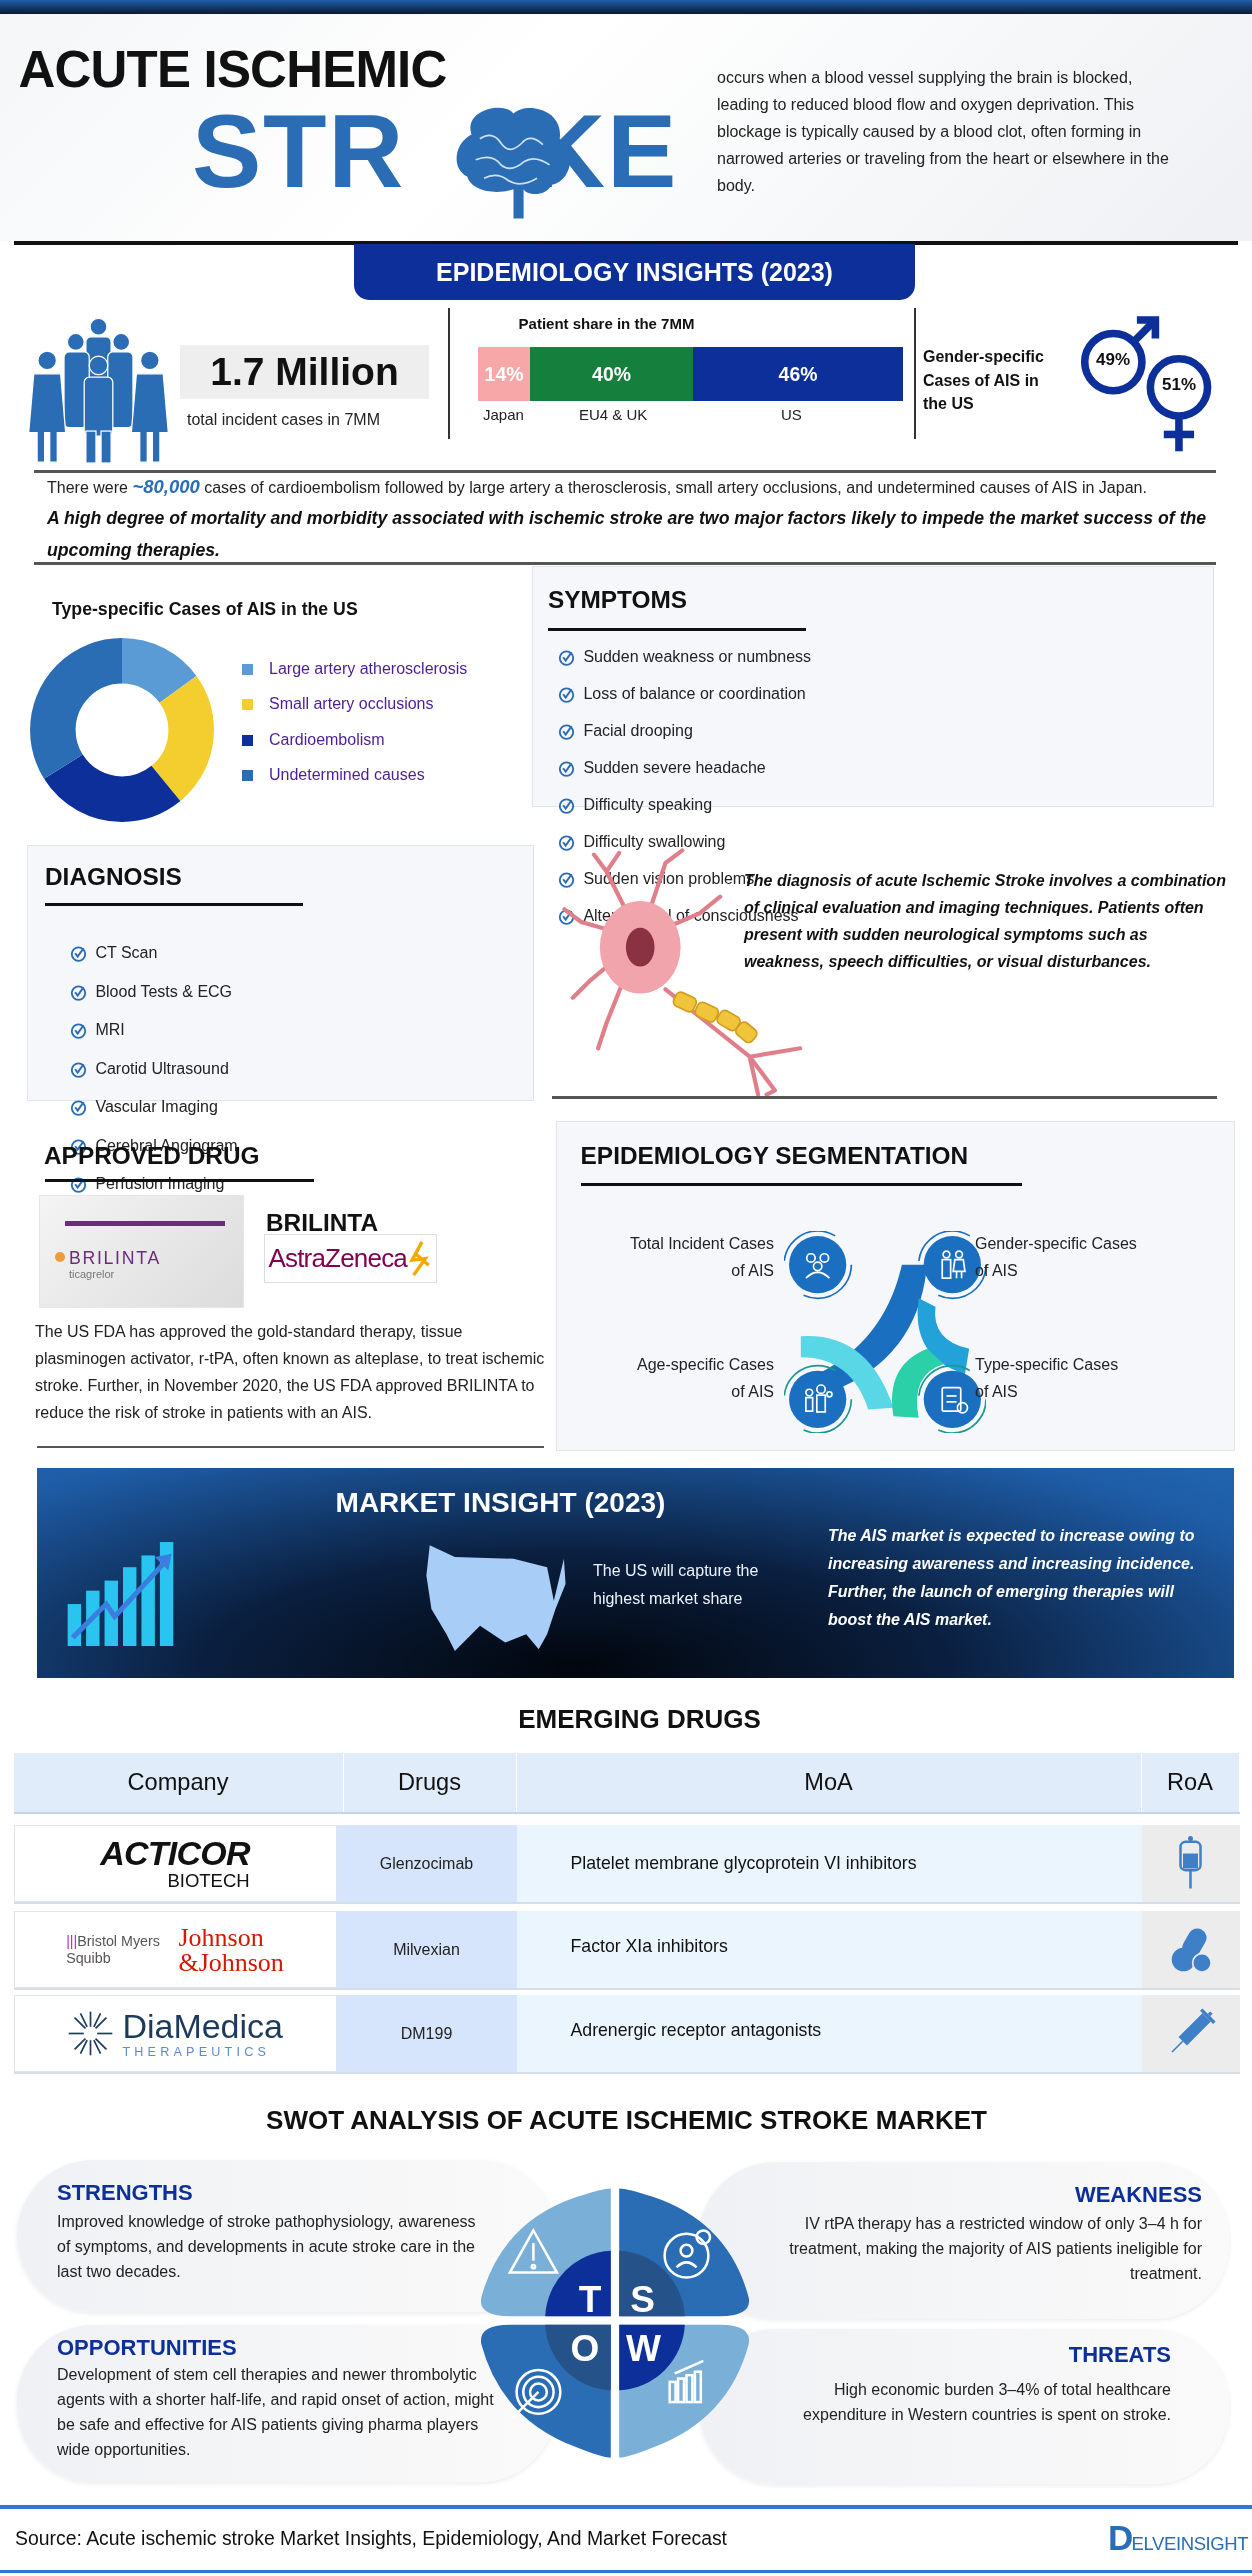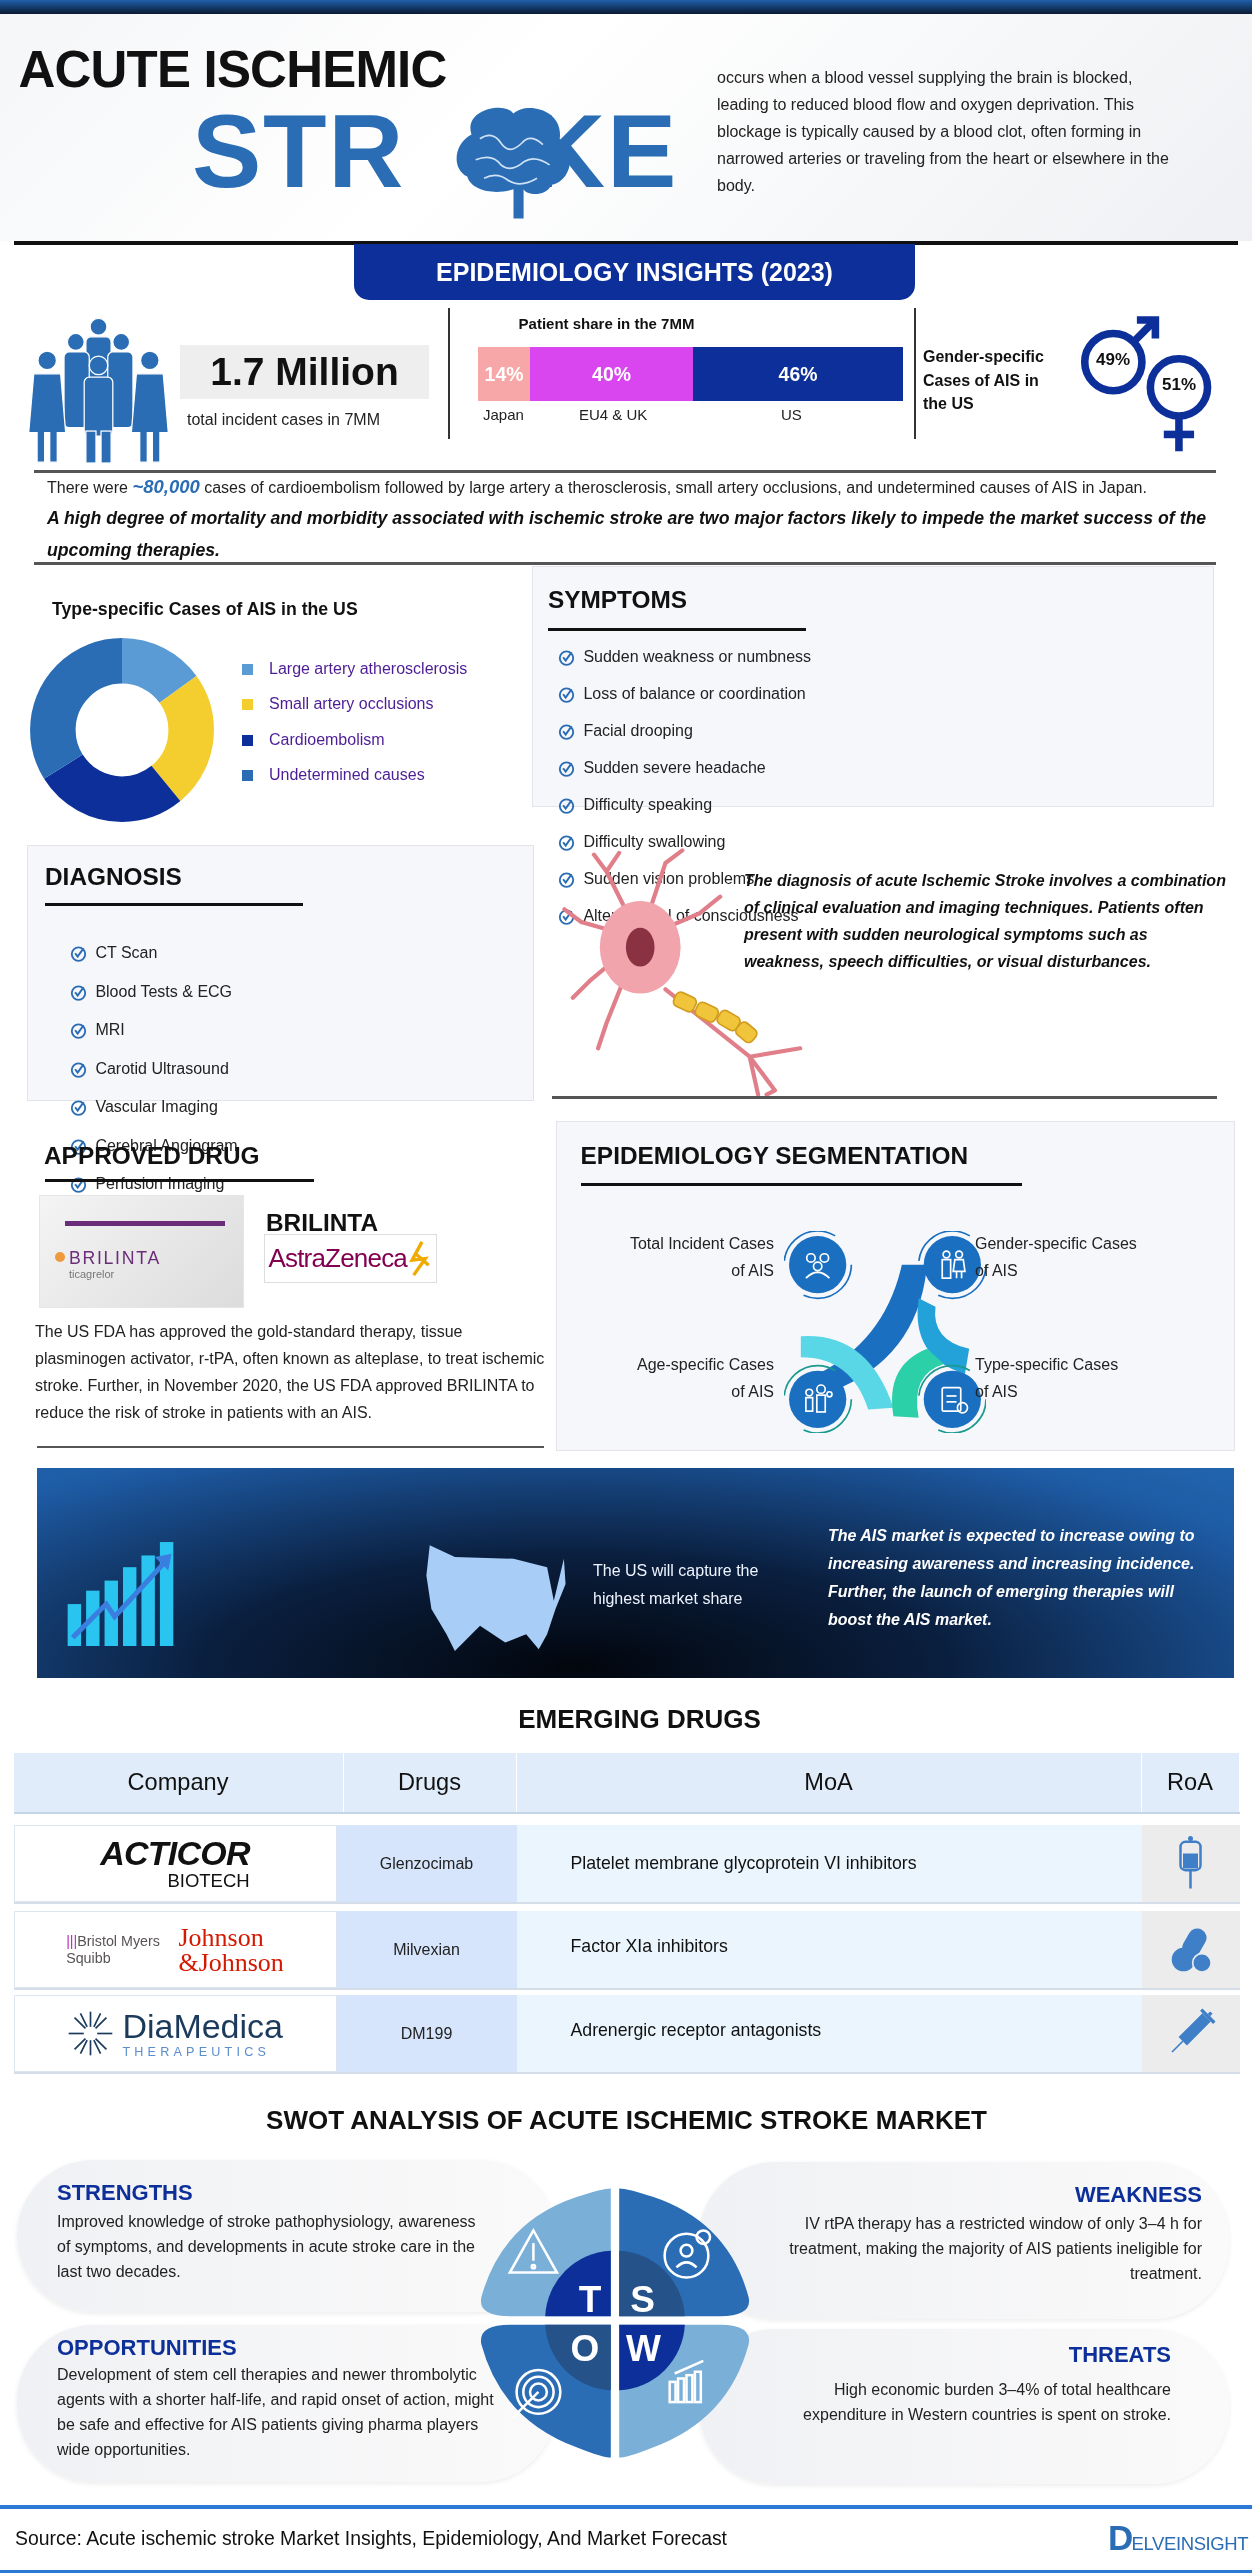--- a/index.html
+++ b/index.html
@@ -91,21 +91,21 @@
       <rect x="88" y="140" width="12" height="38"></rect>
   </g>
 </svg>
 <div class="abs million-box">1.7 Million</div>
 <div class="abs million-sub">total incident cases in 7MM</div>
 <div class="abs vline" style="left:448px;top:308px;height:131px"></div>
 
 <div class="abs share-title">Patient share in the 7MM</div>
 <div class="abs sharebar">
   <div style="width:52px;background:#f7a7a7">14%</div>
-  <div style="width:163px;background:#d946ef">40%</div>
+  <div style="width:163px;background:#15803d">40%</div>
   <div style="width:210px;background:#0d2f9a">46%</div>
 </div>
 <div class="share-labels">
   <span style="left:483px;top:406px">Japan</span>
   <span style="left:579px;top:406px">EU4 &amp; UK</span>
   <span style="left:781px;top:406px">US</span>
 </div>
 <div class="abs vline" style="left:914px;top:308px;height:131px"></div>
 <div class="abs gender-title">Gender-specific Cases of AIS in the US</div>
 <svg class="abs" style="left:1078px;top:315px" width="143" height="143" viewBox="0 0 170 170">
@@ -342,20 +342,21 @@
         <circle cx="212" cy="210" r="6"></circle>
     </g>
   </svg>
   <div class="seg-label" style="right:460px;top:108px;text-align:right"><span>Total Incident Cases</span><br><span>of AIS</span></div>
   <div class="seg-label" style="left:418px;top:108px"><span>Gender-specific Cases</span><br><span>of AIS</span></div>
   <div class="seg-label" style="right:460px;top:229px;text-align:right"><span>Age-specific Cases</span><br><span>of AIS</span></div>
   <div class="seg-label" style="left:418px;top:229px"><span>Type-specific Cases</span><br><span>of AIS</span></div>
 </div>
 
 <div class="abs market">
+  <div class="abs market-title">MARKET INSIGHT (2023)</div>
   <svg class="abs" style="left:27px;top:69px" width="118" height="109" viewBox="0 0 140 130">
     <g fill="#29c5f0">
         <rect x="4" y="80" width="16" height="50"></rect>
         <rect x="26" y="64" width="16" height="66"></rect>
         <rect x="48" y="52" width="16" height="78"></rect>
         <rect x="70" y="36" width="16" height="94"></rect>
         <rect x="92" y="22" width="16" height="108"></rect>
         <rect x="114" y="6" width="16" height="124"></rect>
       </g>
     <path d="M10 120 L50 80 L60 95 L120 30" stroke="#3a7ee0" stroke-width="6" fill="none"></path>

